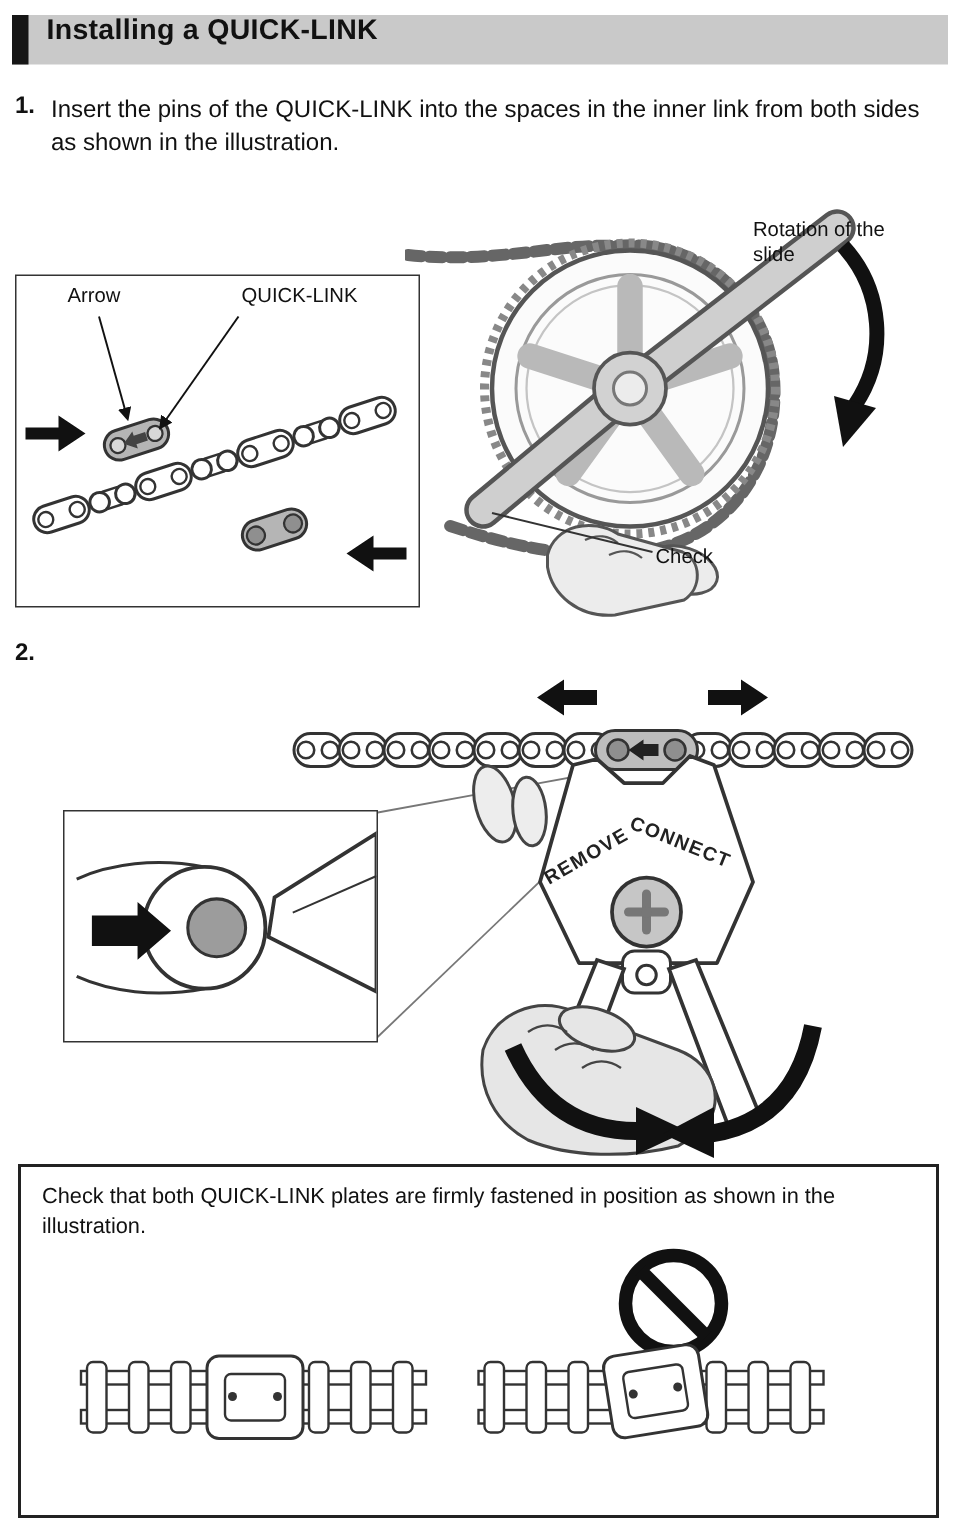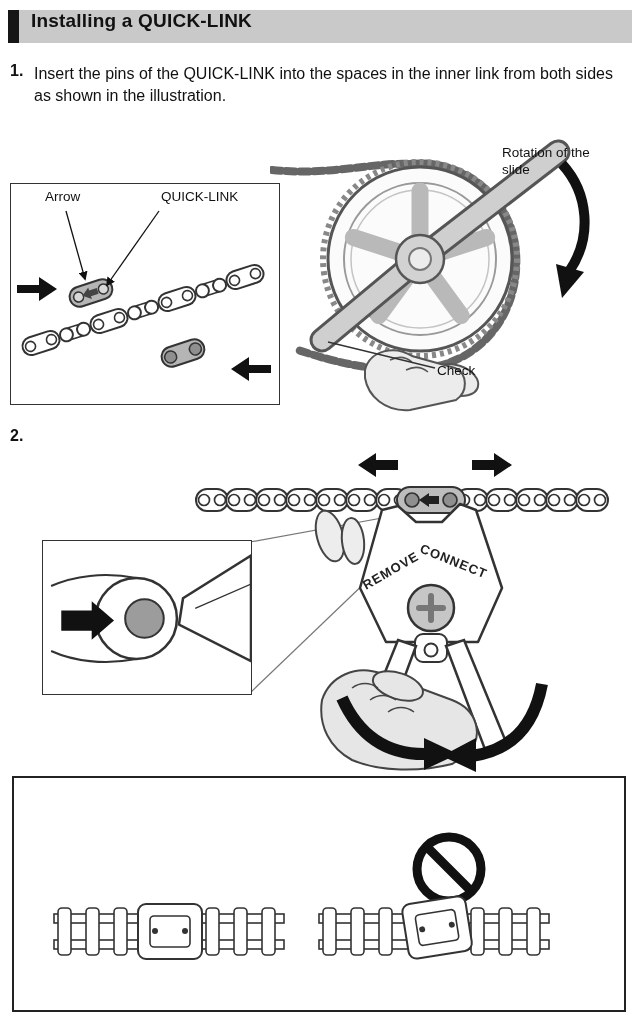--- a/index.html
+++ b/index.html
@@ -269,15 +269,16 @@
       <g transform="translate(305,126)">
         <use href="#cs"></use>
         <g transform="translate(2,-4) rotate(-9 116 27)">
           <rect x="84" y="0" width="64" height="55" rx="8" fill="#fff" stroke="#333" stroke-width="2"></rect>
           <rect x="96" y="12" width="40" height="31" rx="4" fill="#fff" stroke="#333" stroke-width="1.6"></rect>
           <circle cx="101" cy="27" r="3" fill="#333"></circle>
           <circle cx="131" cy="27" r="3" fill="#333"></circle>
         </g>
       </g>
     </svg>
+    <div class="note-text">Check that both QUICK-LINK plates are firmly fastened in position as shown in the illustration.</div>
   </div>
 
 </div>
 
 </body></html>

